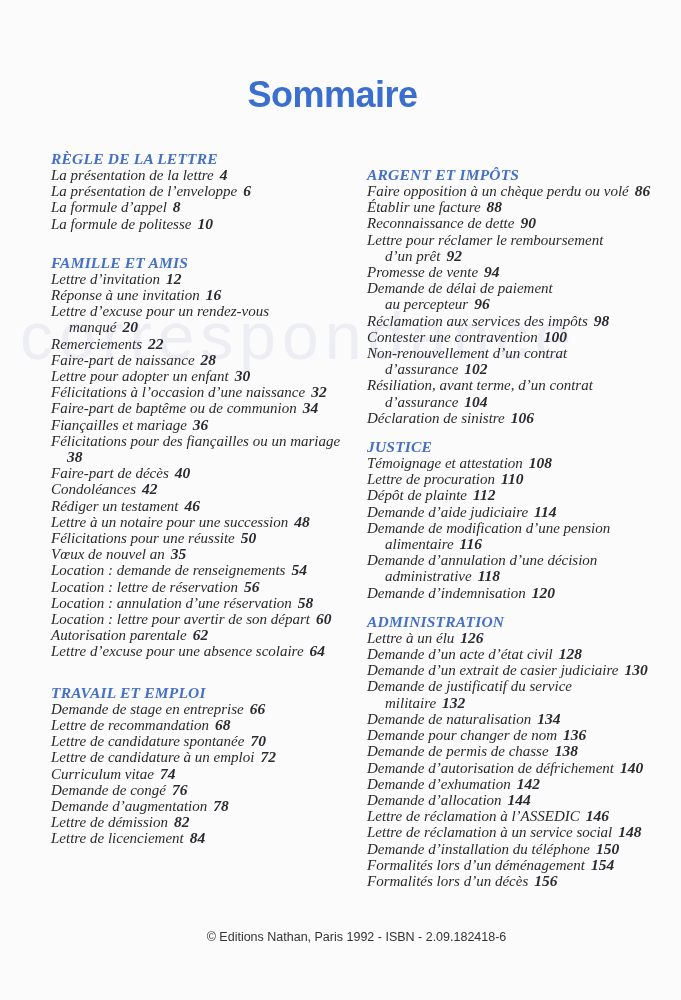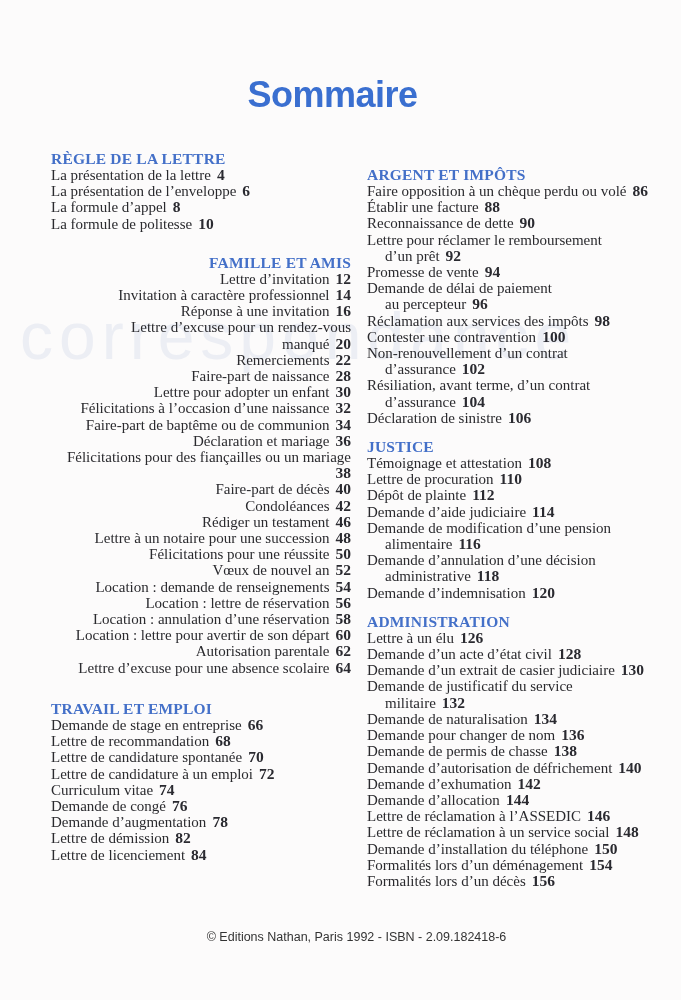--- a/index.html
+++ b/index.html
@@ -34,21 +34,21 @@
       letter-spacing: -0.5px;
       z-index: 1;
     }
     .col {
       position: absolute;
       top: 150px;
       z-index: 1;
     }
     .col-left { left: 51px; width: 300px; }
     .col-right { left: 367px; width: 305px; }
-    .section { margin-bottom: 0; }
+    .section { margin-bottom: 0; font-style: italic; }
     .section-title {
       font-family: "Liberation Serif", serif;
       font-weight: bold;
       font-size: 15.5px;
       color: #4470c8;
       line-height: 17px;
       height: 17px;
       letter-spacing: 0.2px;
       white-space: nowrap;
     }
@@ -87,39 +87,38 @@
 <h1 class="title" style="margin:0;">Sommaire</h1>
 
 <div class="col col-left">
     <div class="section" style="margin-top: 0px;">
       <div class="section-title">RÈGLE DE LA LETTRE</div>
       <div class="entry"><span>La présentation de la lettre</span><span class="pg">4</span></div>
       <div class="entry"><span>La présentation de l’enveloppe</span><span class="pg">6</span></div>
       <div class="entry"><span>La formule d’appel</span><span class="pg">8</span></div>
       <div class="entry"><span>La formule de politesse</span><span class="pg">10</span></div>
     </div>
-    <div class="section" style="margin-top: 22px; text-align: right;">
+    <div class="section" style="margin-top: 22px;">
       <div class="section-title">FAMILLE ET AMIS</div>
       <div class="entry"><span>Lettre d’invitation</span><span class="pg">12</span></div>
-      <div class="entry"><span>Invitation à caractère professionnel</span><span class="pg">14</span></div>
       <div class="entry"><span>Réponse à une invitation</span><span class="pg">16</span></div>
       <div class="entry"><span>Lettre d’excuse pour un rendez-vous</span><span class="cont"><span>manqué</span><span class="pg">20</span></span></div>
       <div class="entry"><span>Remerciements</span><span class="pg">22</span></div>
       <div class="entry"><span>Faire-part de naissance</span><span class="pg">28</span></div>
       <div class="entry"><span>Lettre pour adopter un enfant</span><span class="pg">30</span></div>
       <div class="entry"><span>Félicitations à l’occasion d’une naissance</span><span class="pg">32</span></div>
       <div class="entry"><span>Faire-part de baptême ou de communion</span><span class="pg">34</span></div>
-      <div class="entry"><span>Déclaration et mariage</span><span class="pg">36</span></div>
+      <div class="entry"><span>Fiançailles et mariage</span><span class="pg">36</span></div>
       <div class="entry"><span>Félicitations pour des fiançailles ou un mariage</span><span class="cont"><span> </span><span class="pg" style="margin-left: -2px; margin-top: 28px;">38</span></span></div>
       <div class="entry"><span>Faire-part de décès</span><span class="pg">40</span></div>
       <div class="entry"><span>Condoléances</span><span class="pg">42</span></div>
       <div class="entry"><span>Rédiger un testament</span><span class="pg">46</span></div>
       <div class="entry"><span>Lettre à un notaire pour une succession</span><span class="pg">48</span></div>
       <div class="entry"><span>Félicitations pour une réussite</span><span class="pg">50</span></div>
-      <div class="entry"><span>Vœux de nouvel an</span><span class="pg">52</span></div>
+      <div class="entry"><span>Vœux de nouvel an</span><span class="pg">35</span></div>
       <div class="entry"><span>Location : demande de renseignements</span><span class="pg">54</span></div>
       <div class="entry"><span>Location : lettre de réservation</span><span class="pg">56</span></div>
       <div class="entry"><span>Location : annulation d’une réservation</span><span class="pg">58</span></div>
       <div class="entry"><span>Location : lettre pour avertir de son départ</span><span class="pg">60</span></div>
       <div class="entry"><span>Autorisation parentale</span><span class="pg">62</span></div>
       <div class="entry"><span>Lettre d’excuse pour une absence scolaire</span><span class="pg">64</span></div>
     </div>
     <div class="section" style="margin-top: 24px;">
       <div class="section-title">TRAVAIL ET EMPLOI</div>
       <div class="entry"><span>Demande de stage en entreprise</span><span class="pg">66</span></div>

